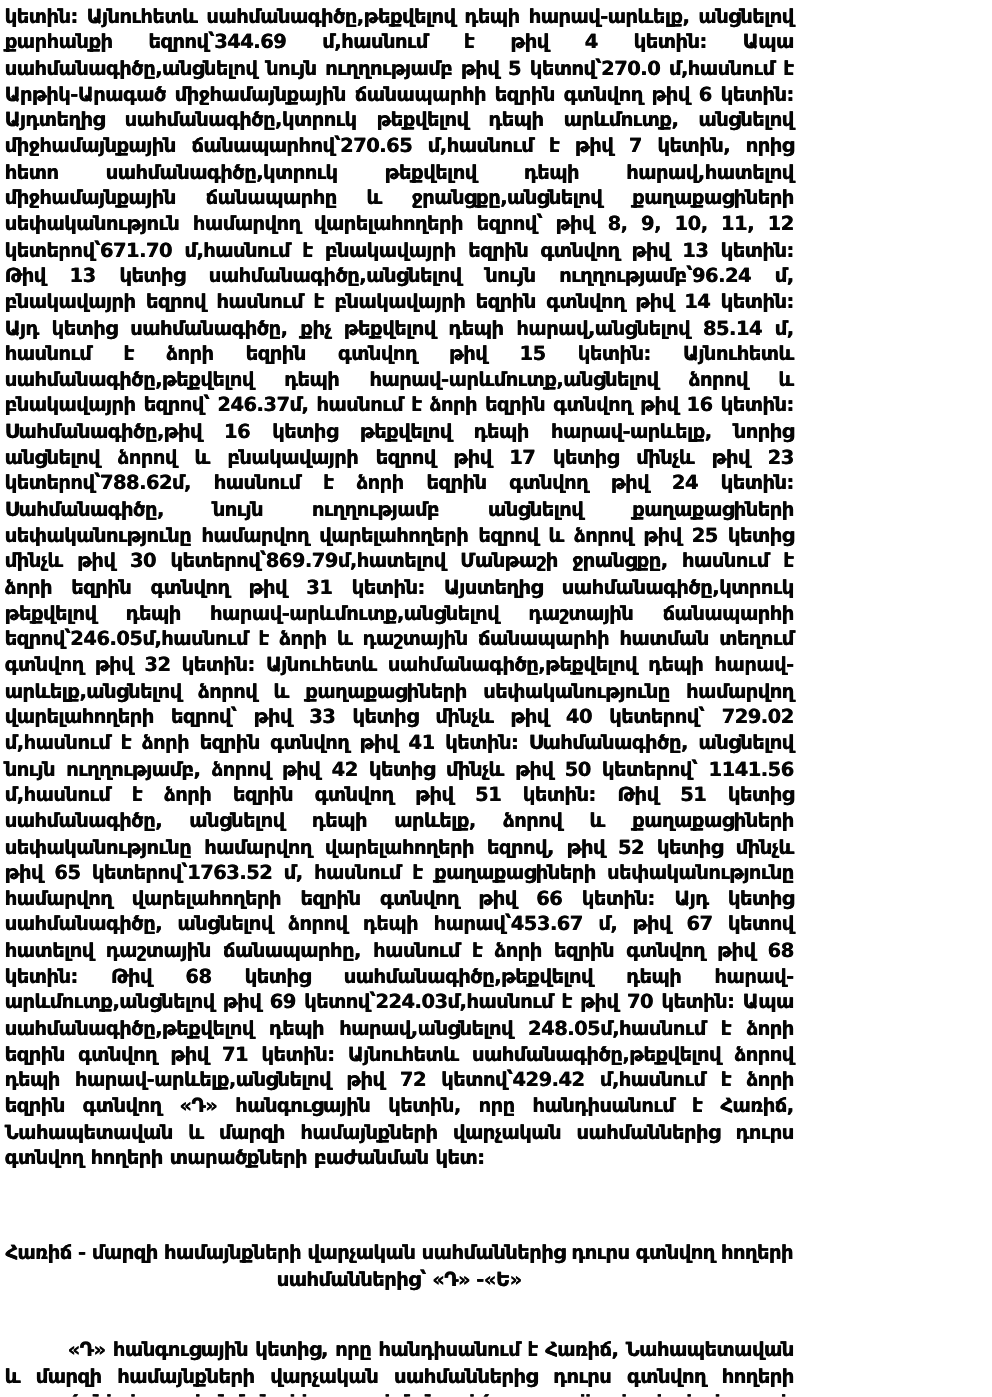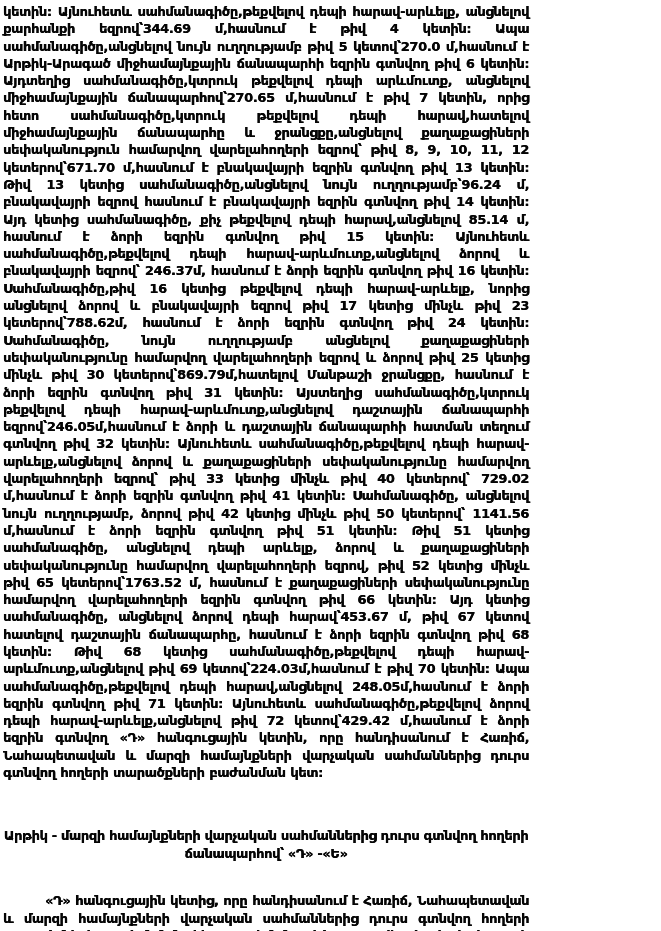--- a/index.html
+++ b/index.html
@@ -47,19 +47,19 @@
   }
 </style>
 </head>
 <body>
 
 <div class="page">
 
   <p class="para">կետին: Այնուհետև սահմանագիծը,թեքվելով դեպի հարավ-արևելք, անցնելով քարհանքի եզրով՝344.69 մ,հասնում է թիվ 4 կետին: Ապա սահմանագիծը,անցնելով նույն ուղղությամբ թիվ 5 կետով՝270.0 մ,հասնում է Արթիկ-Արագած միջհամայնքային ճանապարհի եզրին գտնվող թիվ 6 կետին: Այդտեղից սահմանագիծը,կտրուկ թեքվելով դեպի արևմուտք, անցնելով միջհամայնքային ճանապարհով՝270.65 մ,հասնում է թիվ 7 կետին, որից հետո սահմանագիծը,կտրուկ թեքվելով դեպի հարավ,հատելով միջհամայնքային ճանապարհը և ջրանցքը,անցնելով քաղաքացիների սեփականություն համարվող վարելահողերի եզրով՝ թիվ 8, 9, 10, 11, 12 կետերով՝671.70 մ,հասնում է բնակավայրի եզրին գտնվող թիվ 13 կետին: Թիվ 13 կետից սահմանագիծը,անցնելով նույն ուղղությամբ՝96.24 մ, բնակավայրի եզրով հասնում է բնակավայրի եզրին գտնվող թիվ 14 կետին: Այդ կետից սահմանագիծը, քիչ թեքվելով դեպի հարավ,անցնելով 85.14 մ, հասնում է ձորի եզրին գտնվող թիվ 15 կետին: Այնուհետև սահմանագիծը,թեքվելով դեպի հարավ-արևմուտք,անցնելով ձորով և բնակավայրի եզրով՝ 246.37մ,  հասնում է ձորի եզրին գտնվող թիվ 16 կետին: Սահմանագիծը,թիվ 16 կետից թեքվելով դեպի հարավ-արևելք, նորից անցնելով ձորով և բնակավայրի եզրով թիվ 17 կետից մինչև թիվ 23 կետերով՝788.62մ,  հասնում է ձորի եզրին գտնվող թիվ 24 կետին: Սահմանագիծը, նույն ուղղությամբ անցնելով քաղաքացիների սեփականությունը համարվող վարելահողերի եզրով և ձորով թիվ 25 կետից մինչև թիվ 30 կետերով՝869.79մ,հատելով Մանթաշի ջրանցքը, հասնում է ձորի եզրին գտնվող թիվ 31 կետին: Այստեղից սահմանագիծը,կտրուկ թեքվելով դեպի հարավ-արևմուտք,անցնելով դաշտային ճանապարհի եզրով՝246.05մ,հասնում է ձորի և դաշտային ճանապարհի հատման տեղում գտնվող թիվ 32 կետին: Այնուհետև սահմանագիծը,թեքվելով դեպի հարավ-արևելք,անցնելով ձորով և քաղաքացիների սեփականությունը համարվող վարելահողերի եզրով՝ թիվ 33 կետից մինչև թիվ 40 կետերով՝ 729.02 մ,հասնում է ձորի եզրին գտնվող թիվ 41 կետին: Սահմանագիծը, անցնելով նույն ուղղությամբ, ձորով թիվ 42 կետից մինչև թիվ 50 կետերով՝ 1141.56 մ,հասնում է ձորի եզրին գտնվող թիվ 51 կետին: Թիվ 51 կետից սահմանագիծը, անցնելով դեպի արևելք, ձորով և քաղաքացիների սեփականությունը համարվող վարելահողերի եզրով, թիվ 52 կետից մինչև թիվ 65 կետերով՝1763.52 մ, հասնում է քաղաքացիների սեփականությունը համարվող վարելահողերի եզրին գտնվող թիվ 66 կետին: Այդ կետից սահմանագիծը, անցնելով ձորով դեպի հարավ՝453.67 մ, թիվ 67 կետով հատելով դաշտային ճանապարհը, հասնում է ձորի եզրին գտնվող թիվ 68 կետին: Թիվ 68 կետից սահմանագիծը,թեքվելով դեպի հարավ-արևմուտք,անցնելով թիվ 69 կետով՝224.03մ,հասնում է թիվ 70 կետին: Ապա սահմանագիծը,թեքվելով դեպի հարավ,անցնելով 248.05մ,հասնում է ձորի եզրին գտնվող թիվ 71 կետին: Այնուհետև սահմանագիծը,թեքվելով ձորով դեպի հարավ-արևելք,անցնելով թիվ 72 կետով՝429.42 մ,հասնում է ձորի եզրին գտնվող «Դ» հանգուցային կետին, որը հանդիսանում է Հառիճ, Նահապետավան և մարզի համայնքների վարչական սահմաններից դուրս գտնվող հողերի տարածքների բաժանման կետ:</p>
 
   <div class="heading">
-    <div>Արթիկ - մարզի համայնքների վարչական սահմաններից դուրս գտնվող  հողերի</div>
-    <div>ճանապարհով՝  «Դ» -«Ե»</div>
+    <div>Հառիճ - մարզի համայնքների վարչական սահմաններից դուրս գտնվող  հողերի</div>
+    <div>սահմաններից՝  «Դ» -«Ե»</div>
   </div>
 
   <p class="para indent">«Դ» հանգուցային կետից, որը հանդիսանում է Հառիճ, Նահապետավան և մարզի համայնքների վարչական սահմաններից դուրս գտնվող հողերի տարածքների բաժանման կետ, սահմանագիծը, ուղղվելով դեպի հարավ-արևմուտք, հատելով դաշտային ճանապարհը,անցնելով թիվ 1 կետով՝1247.72 մ,հասնում է թիվ 2 կետին, որից հետո սահմանագիծը,թեքվելով դեպի արևմուտք, անցնելով 242.84 մ,հասնում է ձորի եզրին գտնվող թիվ 3 կետին: Այնուհետև սահմանագիծը,թեքվելով դեպի հյուսիս-արևմուտք,անցնելով ձորով թիվ 4, 5, 6, 7 կետերով՝668.41 մ, հասնում է ձորի եզրին գտնվող «Ե» հանգուցային կետին, որը հանդիսանում է  Հառիճ գյուղական համայնքի, Արթիկ քաղաքային համայնքի  և մարզի համայնքների վարչական սահմաններից դուրս գտնվող հողերի տարածքների բաժանման կետ:</p>
 
 </div>
 
 </body></html>

